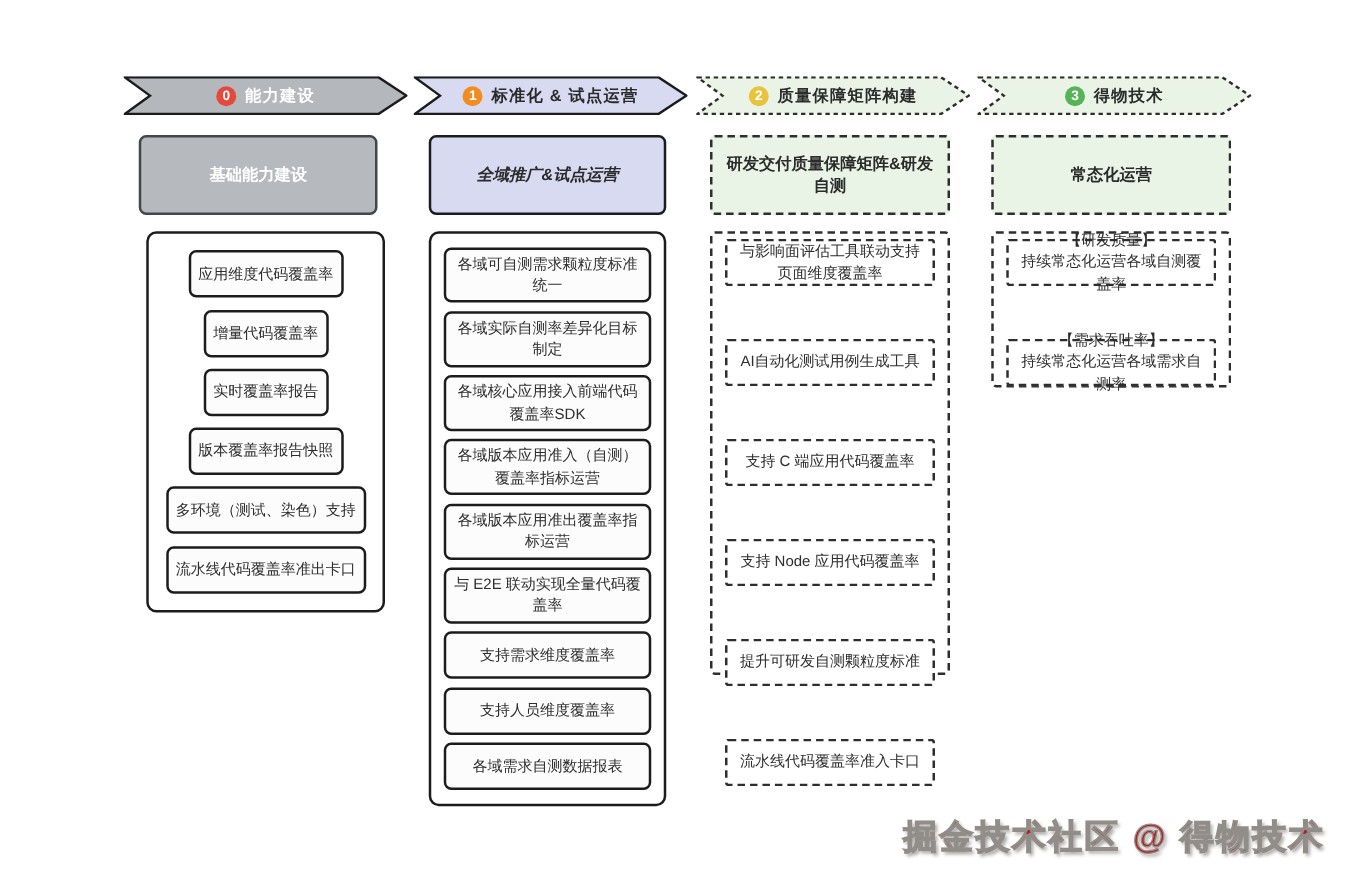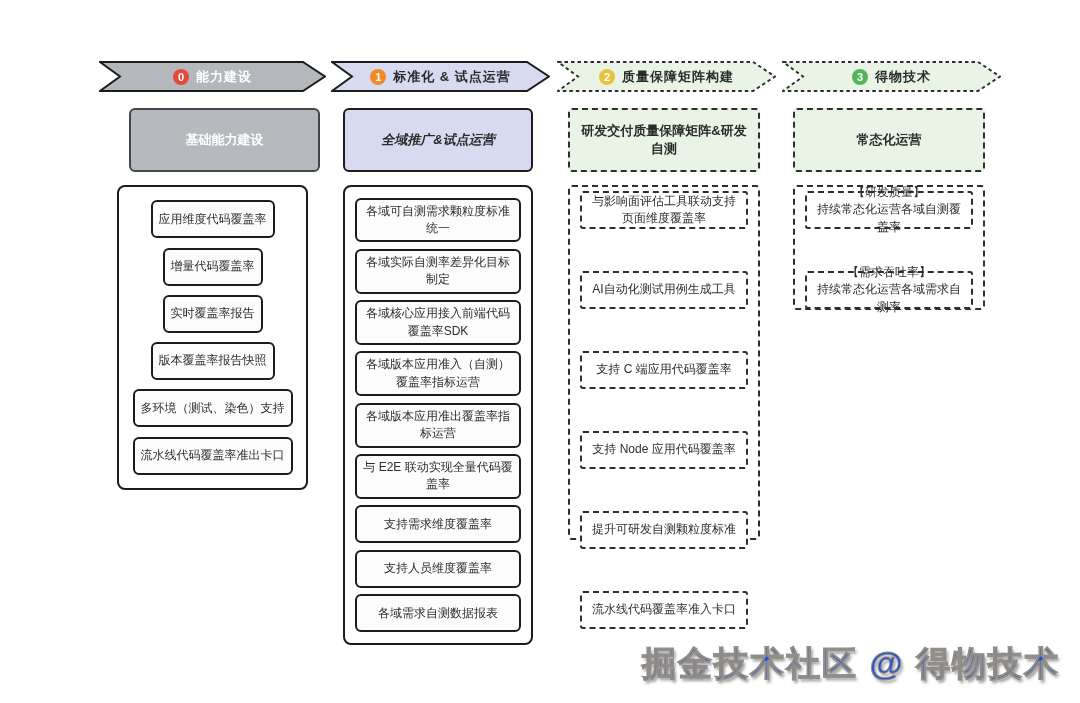--- a/index.html
+++ b/index.html
@@ -52,22 +52,22 @@
     text-align: center; min-height: 38px; padding: 3px 6px;
     font-size: 12px; color: #2d2d2d; line-height: 1.45;
     white-space: pre-line; border-radius: 6px;
   }
   .item-solid  { border: 2px solid #1c1c1c; background: #fcfcfc; }
   .item-dashed { border: 2px dashed #2e2e2e; background: #ffffff; border-radius: 3px; }
 
   
   .watermark {
     position: absolute; right: 20px; bottom: 16px;
-    font-size: 34px; font-weight: bold; letter-spacing: 2px;
-    color: #1d4ed8;
+    font-size: 27px; font-weight: bold; letter-spacing: 2px;
+    color: #b91c1c;
     -webkit-text-stroke: 1px #918d89;
     text-shadow: 2px 3px 3px rgba(105, 100, 95, 0.65);
   }
 </style>
 </head>
 <body>
 
 <div class="canvas">
 
   <div class="phase-arrow" style="left:99px;width:227px;">
@@ -103,21 +103,21 @@
   <div class="phase-arrow" style="left:782px;width:219px;">
     <svg viewBox="0 0 219 33" preserveAspectRatio="none">
       <polygon points="1,1 196,1 218,16.5 196,32 1,32 21,16.5" stroke="#2e2e2e" stroke-width="2" stroke-dasharray="3.5 3" fill="#e9f4e7"></polygon>
     </svg>
     <div class="arrow-label dark">
       <span class="badge" style="background-color: rgb(87, 179, 88);">3</span>
       <span>得物技术</span>
     </div>
   </div>
 
-  <div class="header-box hb-gray" style="left:129px;width:191px;">基础能力建设</div>
+  <div class="header-box hb-gray" style="left:111px;width:191px;">基础能力建设</div>
   <div class="header-box hb-solid" style="left: 343px; width: 190px; background-color: rgb(215, 218, 240);">全域推广&amp;试点运营</div>
   <div class="header-box hb-dashed" style="left: 568px; width: 192px; background-color: rgb(233, 244, 231);">研发交付质量保障矩阵&amp;研发自测</div>
   <div class="header-box hb-dashed" style="left: 793px; width: 192px; background-color: rgb(233, 244, 231);">常态化运营</div>
 
   <div class="col col-solid" style="left:117px;width:191px;height:305px;align-items:center;">
     <div class="item item-solid">应用维度代码覆盖率</div>
     <div class="item item-solid">增量代码覆盖率</div>
     <div class="item item-solid">实时覆盖率报告</div>
     <div class="item item-solid">版本覆盖率报告快照</div>
     <div class="item item-solid">多环境（测试、染色）支持</div>

